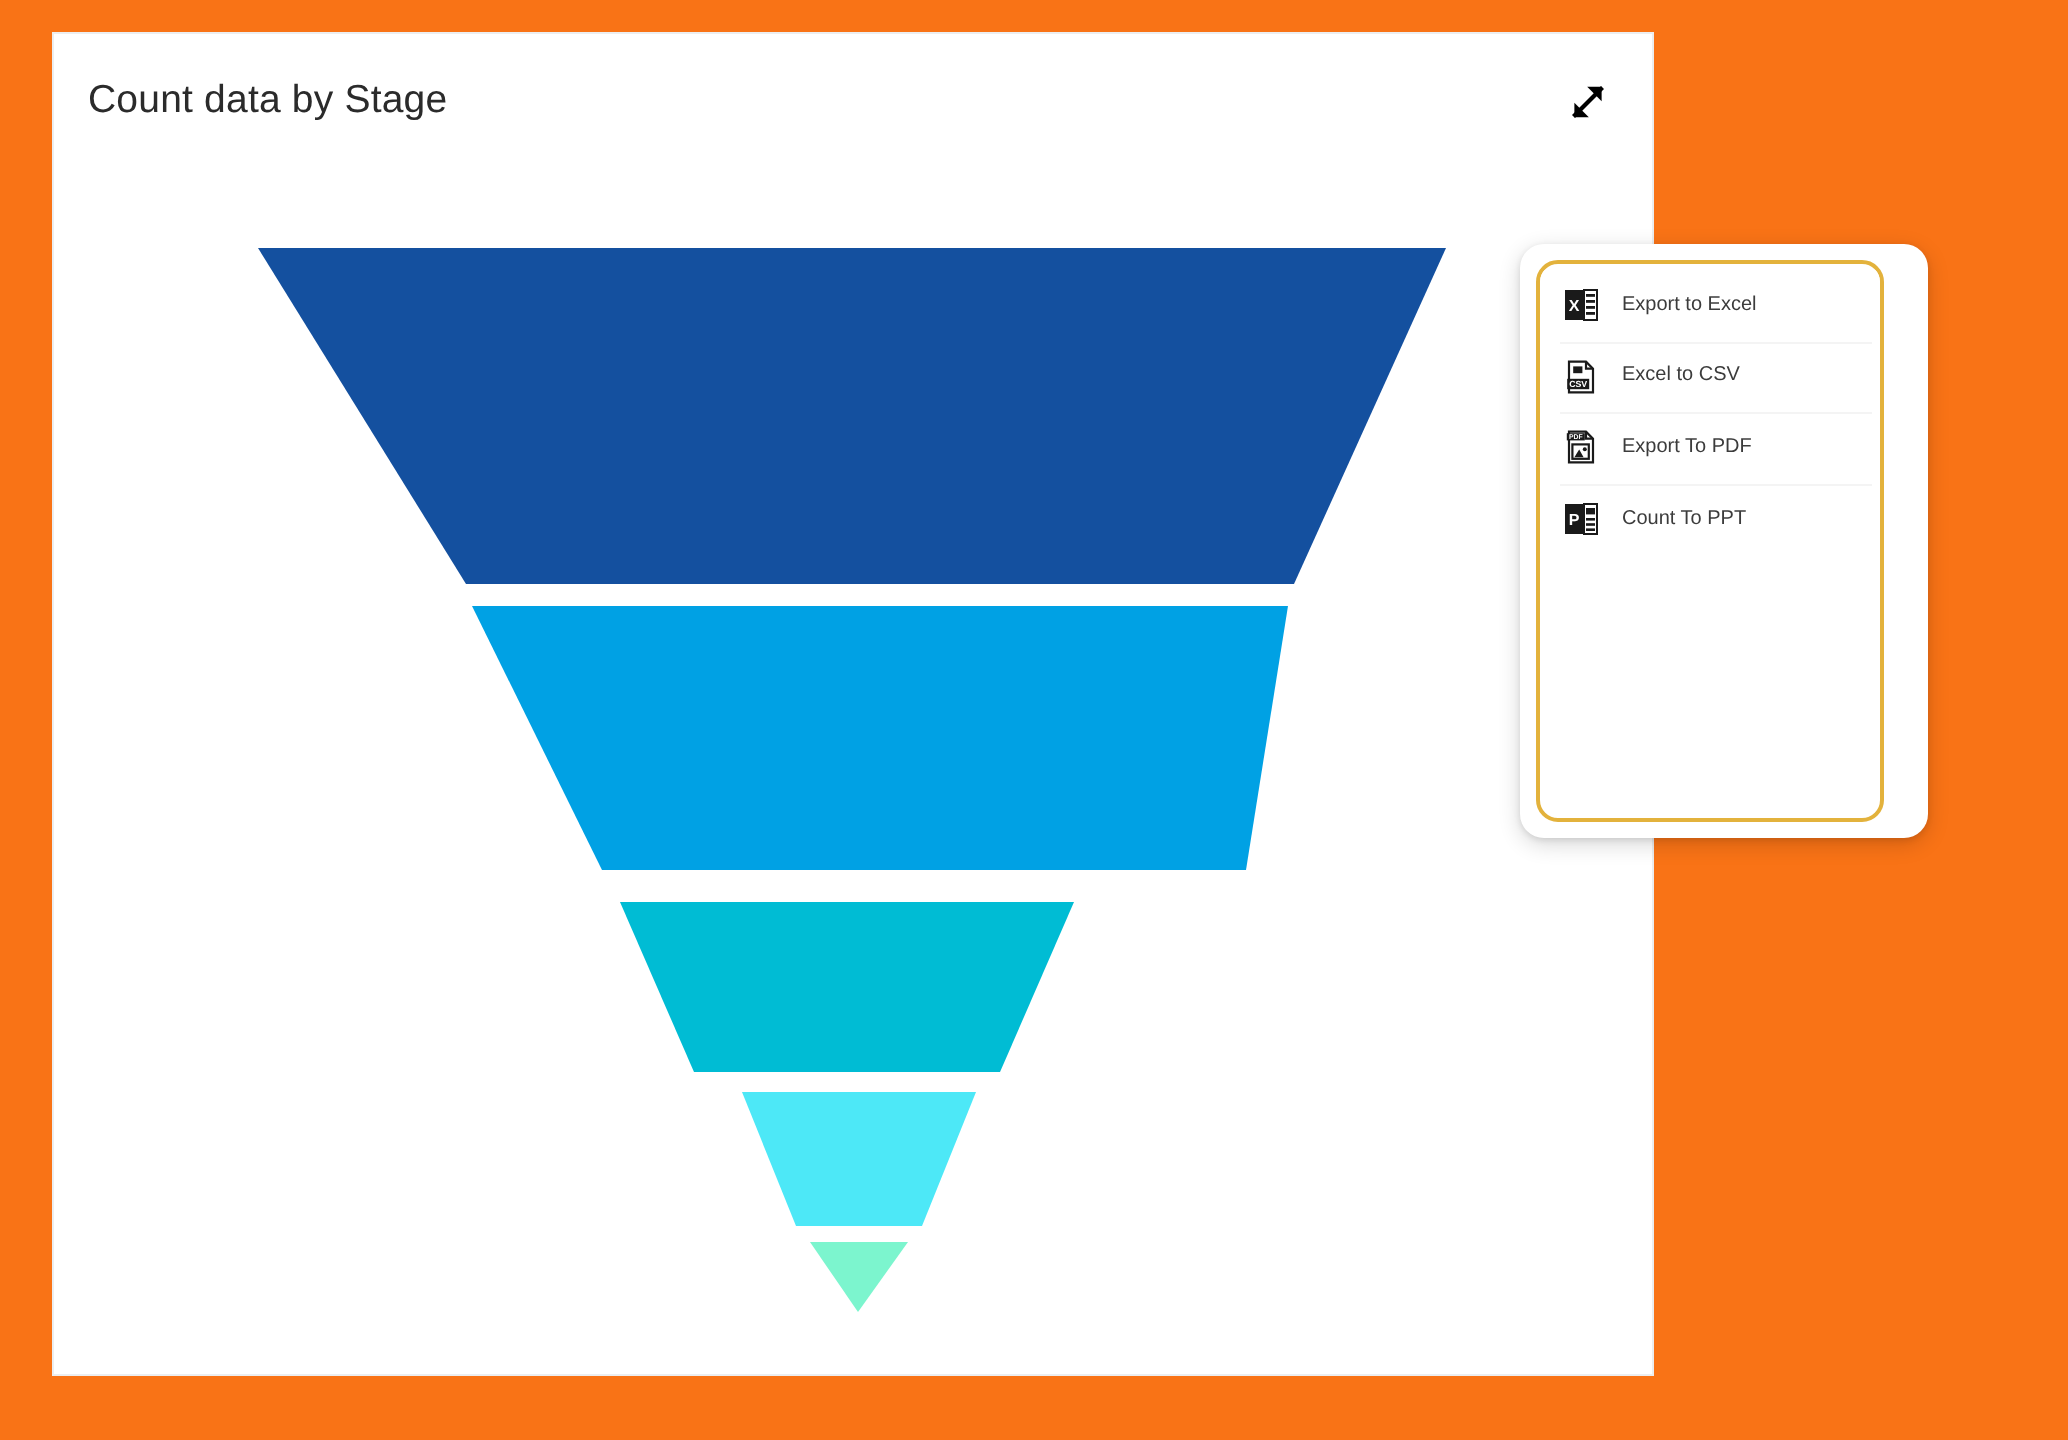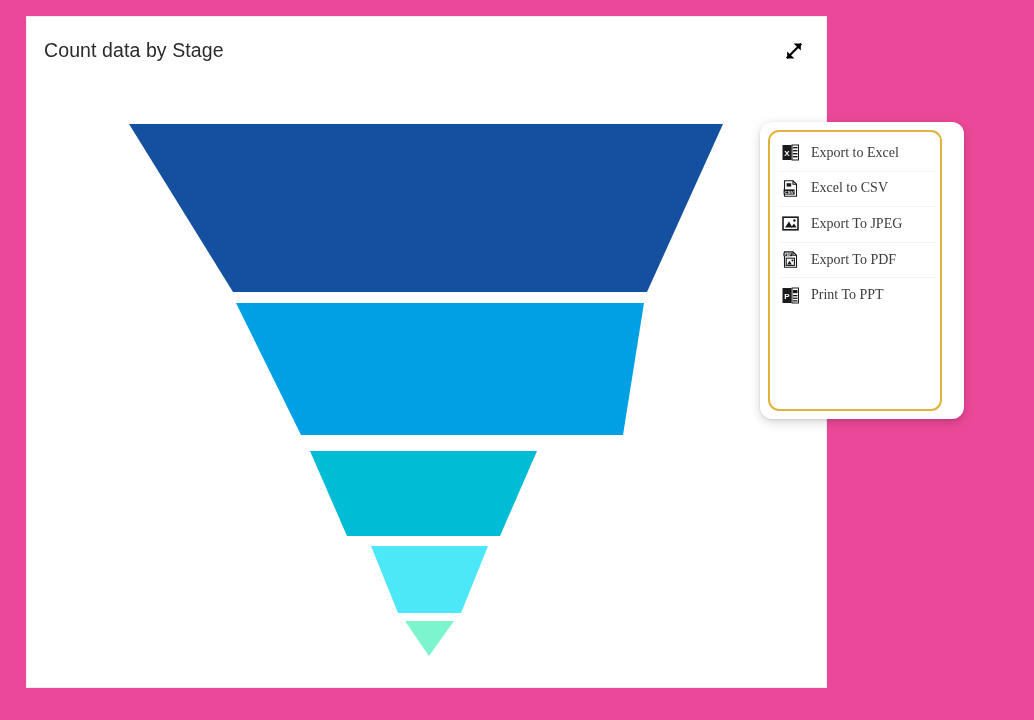--- a/index.html
+++ b/index.html
@@ -9,21 +9,21 @@
     height: 720px;
     background: #ffffff;
     font-family: "Liberation Sans", sans-serif;
     overflow: hidden;
   }
 
   #root {
     position: relative;
     width: 1034px;
     height: 720px;
-    background: #ec4899;
+    background: #f97316;
   }
 
   
   .chart-card {
     position: absolute;
     left: 26px;
     top: 16px;
     width: 801px;
     height: 672px;
     background: #ffffff;
@@ -125,25 +125,25 @@
     flex: 0 0 18px;
     margin-right: 12px;
     display: flex;
     align-items: center;
     justify-content: center;
   }
 
   .menu-icon svg { display: block; }
 
   .menu-label {
-    font-size: 14px;
+    font-size: 10px;
     line-height: 16px;
     color: #3c3c3c;
     white-space: nowrap;
-    font-family: Liberation Serif, serif;
+    font-family: Liberation Sans, sans-serif;
   }
 </style>
 </head>
 <body>
 
 <div id="root">
 
   <div class="chart-card">
 
     <div class="card-title">Count data by Stage</div>
@@ -202,31 +202,20 @@
               <path d="M2.5,0.8 H11 L14.5,4.3 V16.2 H2.5 Z" fill="#ffffff" stroke="#1a1a1a" stroke-width="1.1"></path>
               <path d="M11,0.8 V4.3 H14.5" fill="none" stroke="#1a1a1a" stroke-width="1.1"></path>
               <rect x="4.6" y="3.2" width="4.6" height="3.4" fill="#1a1a1a"></rect>
               <rect x="1.6" y="9.4" width="11" height="5.2" fill="#1a1a1a"></rect>
               <text x="7.1" y="13.6" font-size="4.4" font-weight="bold" fill="#ffffff" text-anchor="middle" font-family="Liberation Sans, sans-serif">CSV</text>
             </svg>
           </span>
           <span class="menu-label">Excel to CSV</span>
         </li>
 
-        <li class="menu-item">
-          <span class="menu-icon">
-            <svg width="17" height="17" viewBox="0 0 17 17">
-              <rect x="1" y="2.2" width="15" height="12.6" fill="#ffffff" stroke="#1a1a1a" stroke-width="1.6"></rect>
-              <polygon points="3,12.6 7,6.6 10.5,12.6" fill="#1a1a1a"></polygon>
-              <polygon points="9,12.6 12,8.4 14.6,12.6" fill="#1a1a1a"></polygon>
-              <circle cx="12.4" cy="5.5" r="1.25" fill="#1a1a1a"></circle>
-            </svg>
-          </span>
-          <span class="menu-label">Export To JPEG</span>
-        </li>
 
 
         <li class="menu-item">
           <span class="menu-icon">
             <svg width="17" height="17" viewBox="0 0 17 17">
               <path d="M2.5,0.8 H11 L14.5,4.3 V16.2 H2.5 Z" fill="#ffffff" stroke="#1a1a1a" stroke-width="1.1"></path>
               <path d="M11,0.8 V4.3 H14.5" fill="none" stroke="#1a1a1a" stroke-width="1.1"></path>
               <rect x="1.4" y="1.6" width="9" height="3.6" fill="#1a1a1a"></rect>
               <text x="5.9" y="4.7" font-size="3.4" font-weight="bold" fill="#ffffff" text-anchor="middle" font-family="Liberation Sans, sans-serif">PDF</text>
               <rect x="4.2" y="7.2" width="8.2" height="7.2" fill="none" stroke="#1a1a1a" stroke-width="1.1"></rect>
@@ -242,21 +231,21 @@
             <svg width="17" height="17" viewBox="0 0 17 17">
               <rect x="0.5" y="1" width="9" height="15" fill="#1a1a1a"></rect>
               <text x="5" y="11.5" font-size="8" font-weight="bold" fill="#ffffff" text-anchor="middle" font-family="Liberation Sans, sans-serif">P</text>
               <rect x="10" y="1" width="6.5" height="15" fill="none" stroke="#1a1a1a" stroke-width="1"></rect>
               <rect x="11" y="3" width="4.5" height="3.2" fill="#1a1a1a"></rect>
               <rect x="11" y="8" width="4.5" height="1.3" fill="#1a1a1a"></rect>
               <rect x="11" y="10.6" width="4.5" height="1.3" fill="#1a1a1a"></rect>
               <rect x="11" y="13.2" width="4.5" height="1.3" fill="#1a1a1a"></rect>
             </svg>
           </span>
-          <span class="menu-label">Print To PPT</span>
+          <span class="menu-label">Count To PPT</span>
         </li>
 
 
 
       </ul>
     </div>
   </div>
 
 </div>
 

